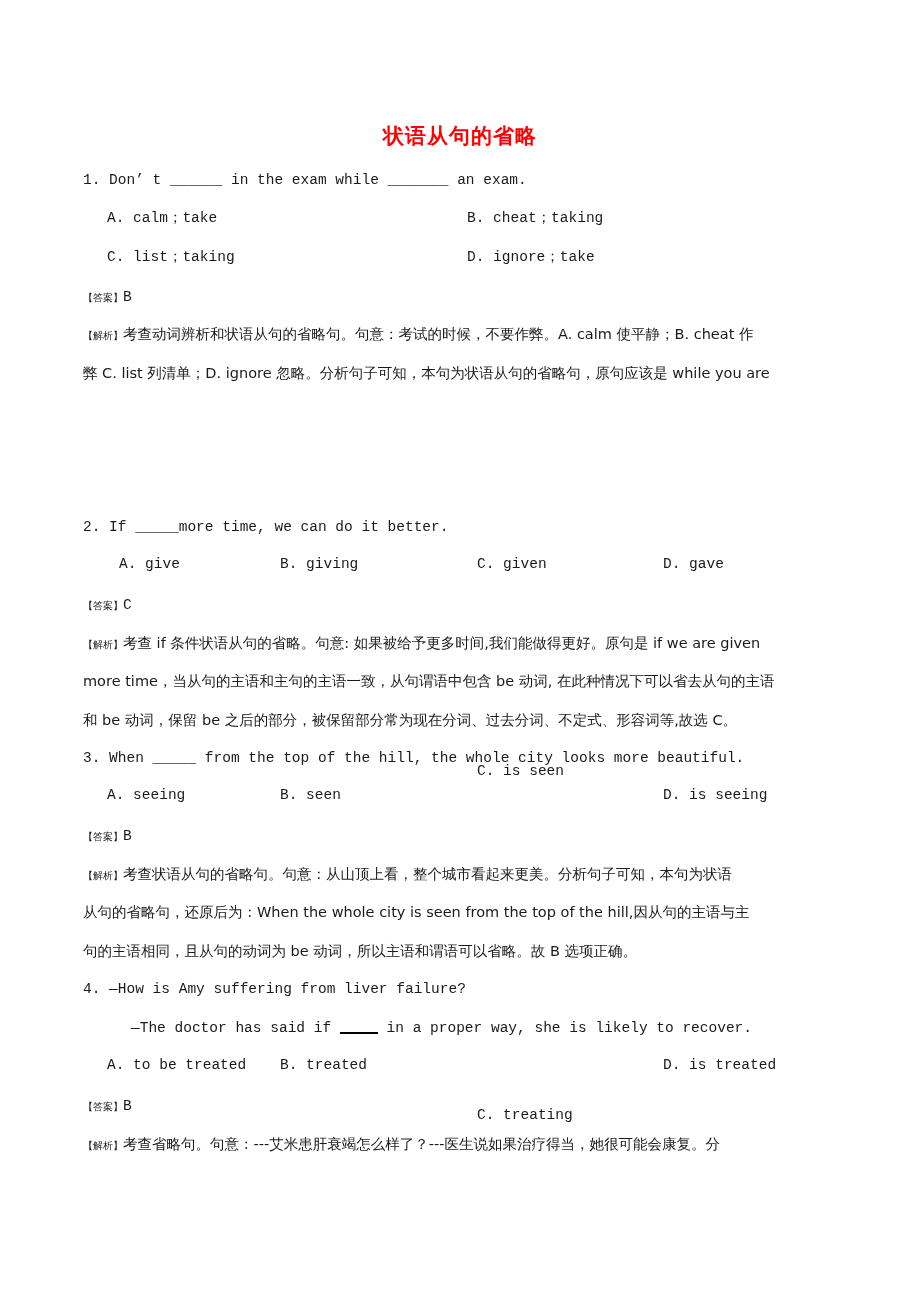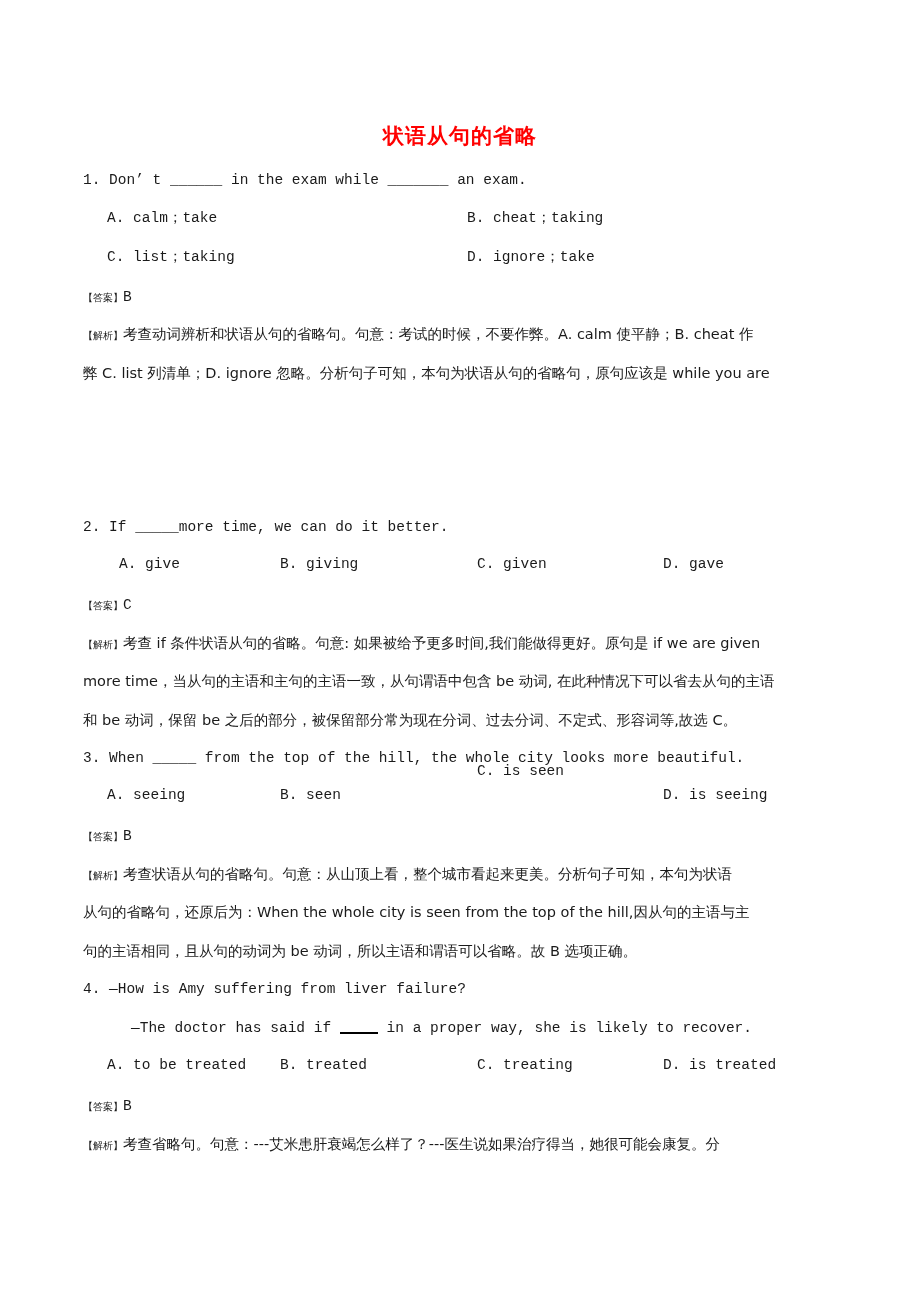--- a/index.html
+++ b/index.html
@@ -67,21 +67,21 @@
   </div>
   <div class="line cn" style="top:902px">从句的省略句，还原后为：When the whole city is seen from the top of the hill,因从句的主语与主</div>
   <div class="line cn" style="top:941px">句的主语相同，且从句的动词为 be 动词，所以主语和谓语可以省略。故 B 选项正确。</div>
 
   <div class="line mono" style="top:979px">4. —How is  Amy suffering from liver failure?</div>
   <div class="line mono indent" style="top:1018px">
     <span>—The doctor has said if </span><span class="blank-bold"></span><span> in a proper way, she is likely to recover.</span>
   </div>
   <div class="opt" style="left:107px; top:1057px">A. to be treated</div>
   <div class="opt" style="left:280px; top:1057px">B. treated</div>
-  <div class="opt" style="left:477px; top:1057px">C. treating</div>
+  <div class="opt" style="left:477px; top:1107px">C. treating</div>
   <div class="opt" style="left:663px; top:1057px">D. is treated</div>
 
   <div class="line" style="top:1095px">
     <span class="tag">【答案】</span><span class="mono">B</span>
   </div>
   <div class="line cn" style="top:1134px">
     <span class="tag">【解析】</span><span>考查省略句。句意：---艾米患肝衰竭怎么样了？---医生说如果治疗得当，她很可能会康复。分</span>
   </div>
 
 </div>

